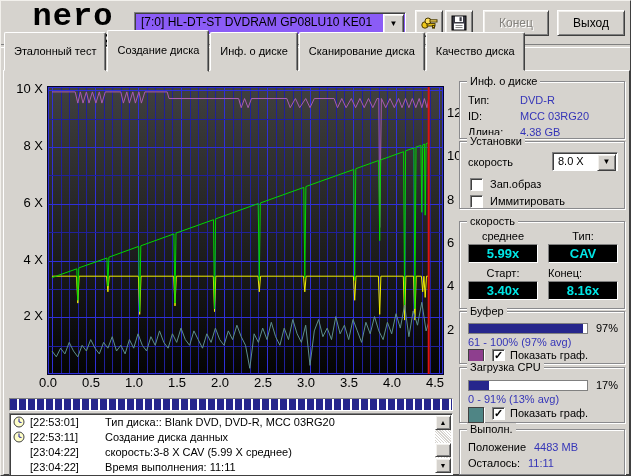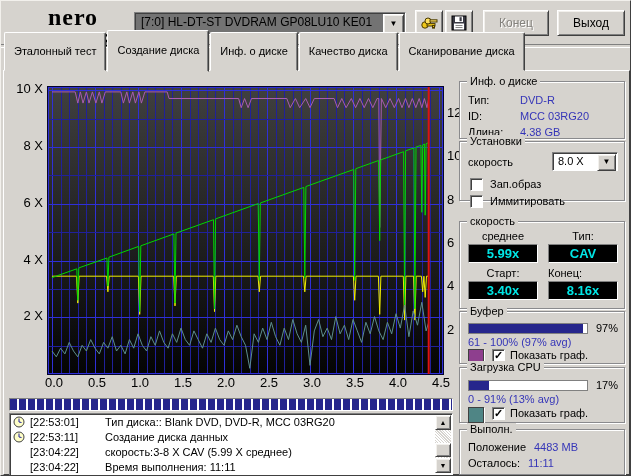--- a/index.html
+++ b/index.html
@@ -3,26 +3,26 @@
 <meta charset="utf-8">
 <style>
   html,body{margin:0;padding:0;}
   body{font-family:"Liberation Sans",sans-serif;background:#9a9a9a;}
   #app{position:relative;width:631px;height:476px;background:#d6d3ce;overflow:hidden;
        border:1px solid;border-color:#f2f0ec #404040 #404040 #f2f0ec;box-sizing:border-box;
        font-size:11px;color:#000;}
   
   .raised{background:#d6d3ce;border:1px solid;border-color:#fff #404040 #404040 #fff;
           box-shadow:inset 1px 1px 0 #f2f0ec, inset -1px -1px 0 #808080;}
-  .sunken{background:#737373;border:1px solid;border-color:#808080 #fff #fff #808080;
+  .sunken{background:#8b5cf6;border:1px solid;border-color:#808080 #fff #fff #808080;
           box-shadow:inset 1px 1px 0 #404040;}
   
   #toolbar{position:absolute;left:0;top:0;width:100%;height:44px;}
   #logo{position:absolute;left:6px;top:3px;width:132px;text-align:center;}
-  #logo .nero{font-family:Liberation Serif, serif;font-weight:bold;font-size:24px;line-height:26px;letter-spacing:1px;}
+  #logo .nero{font-family:Liberation Mono, monospace;font-weight:bold;font-size:32px;line-height:26px;letter-spacing:1px;}
   #logo .cdspeed{font-weight:bold;font-style:italic;font-size:19px;letter-spacing:0.3px;white-space:nowrap;}
   #logo .disc{color:#e6c400;font-style:normal;}
   #drive-combo{position:absolute;left:133px;top:11px;width:272px;height:23px;box-sizing:border-box;
                line-height:19px;padding-left:6px;font-size:12px;white-space:nowrap;overflow:hidden;cursor:default;}
   #drive-combo .arrow{position:absolute;right:1px;top:1px;width:19px;height:19px;text-align:center;
                       line-height:18px;font-size:8px;}
   .toolbtn{position:absolute;top:9px;width:28px;height:27px;box-sizing:border-box;text-align:center;}
   .toolbtn svg{margin-top:3px;}
   #btn-keys{left:414px;}
   #btn-save{left:444px;}
@@ -39,21 +39,21 @@
   .tab.active{height:24px;line-height:22px;margin-bottom:-1px;position:relative;z-index:6;}
   
   #content{position:absolute;left:2px;top:69px;width:627px;height:405px;box-sizing:border-box;
            background:#d6d3ce;border:1px solid;border-color:#fff #404040 #404040 #fff;}
   
   #plot{position:absolute;left:46px;top:85px;width:395px;height:287px;border:1px solid #05052a;box-sizing:content-box;}
   #plot svg{display:block;}
   .tick{position:absolute;height:13px;line-height:13px;font-size:13px;color:#000;white-space:nowrap;}
   #yl .tick{width:38px;text-align:right;}
   #yr .tick{width:24px;text-align:left;}
-  #xt .tick{width:24px;text-align:right;}
+  #xt .tick{width:24px;text-align:left;}
   
   .group{position:absolute;left:458px;width:166px;box-sizing:border-box;
          border:1px solid #8a8a8d;box-shadow:inset 1px 1px 0 #fff,1px 1px 0 #fff;}
   .group .legend{position:absolute;top:-7px;left:7px;background:#d6d3ce;padding:0 3px;line-height:13px;}
   .grow{position:absolute;white-space:nowrap;}
   .bluetext{color:#3535b8;}
   .lcd{position:absolute;width:70px;height:19px;box-sizing:border-box;background:#000;color:#00e6e6;
        font-weight:bold;font-size:13px;text-align:center;line-height:17px;
        border:1px solid;border-color:#808080 #fff #fff #808080;}
   .combo-small{position:absolute;background:#fff;border:1px solid;border-color:#808080 #fff #fff #808080;
@@ -121,22 +121,22 @@
     </div>
     <div id="btn-start" class="pushbtn raised">Конец</div>
     <div id="btn-exit" class="pushbtn raised">Выход</div>
     <div id="toolbar-divider"></div>
   </div>
 
   <div id="tabs">
     <div class="tab">Эталонный тест</div>
     <div class="tab active">Создание диска</div>
     <div class="tab">Инф. о диске</div>
+    <div class="tab">Сканирование диска</div>
     <div class="tab">Качество диска</div>
-    <div class="tab">Сканирование диска</div>
   </div>
 
   <div id="content"></div>
 
   <div id="yl">
       <span class="tick" style="left: 4px; top: 81.4032px;">10 X</span>
       <span class="tick" style="left: 4px; top: 138.123px;">8 X</span>
       <span class="tick" style="left: 4px; top: 194.842px;">6 X</span>
       <span class="tick" style="left: 4px; top: 251.561px;">4 X</span>
       <span class="tick" style="left: 4px; top: 308.281px;">2 X</span>
@@ -238,21 +238,21 @@
   <div class="group" style="top:80px;height:58px;">
     <span class="legend">Инф. о диске</span>
     <span class="grow" style="left:8px;top:12px;">Тип:</span>
     <span class="grow bluetext" style="left:60px;top:12px;">DVD-R</span>
     <span class="grow" style="left:8px;top:28px;">ID:</span>
     <span class="grow bluetext" style="left:60px;top:28px;">MCC 03RG20</span>
     <span class="grow" style="left:8px;top:44px;">Длина:</span>
     <span class="grow bluetext" style="left:60px;top:44px;">4.38 GB</span>
   </div>
 
-  <div class="group" style="top:140px;height:60px;padding-left:12px;">
+  <div class="group" style="top:140px;height:68px;padding-left:12px;">
     <span class="legend">Установки</span>
     <span class="grow" style="left:8px;top:14px;">скорость</span>
     <div class="combo-small" style="left:92px;top:10px;width:66px;height:19px;">
       <span>8.0 X</span>
       <span class="arrow raised">▼</span>
     </div>
     <span class="cb" style="left:10px;top:36px;"></span>
     <span class="grow" style="left:30px;top:36px;">Зап.образ</span>
     <span class="cb" style="left:10px;top:53px;"></span>
     <span class="grow" style="left:30px;top:53px;">Иммитировать</span>

